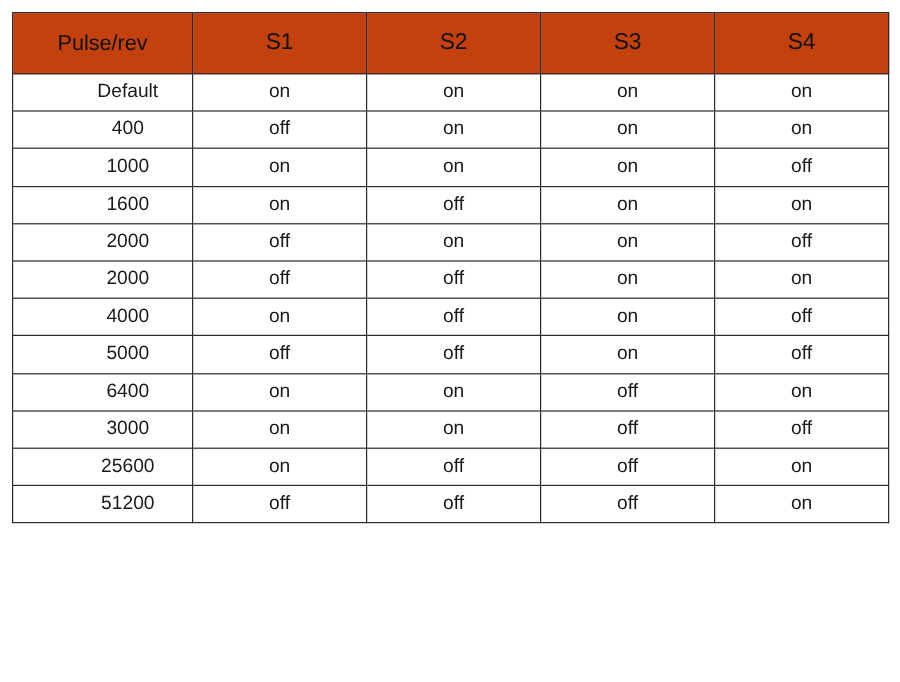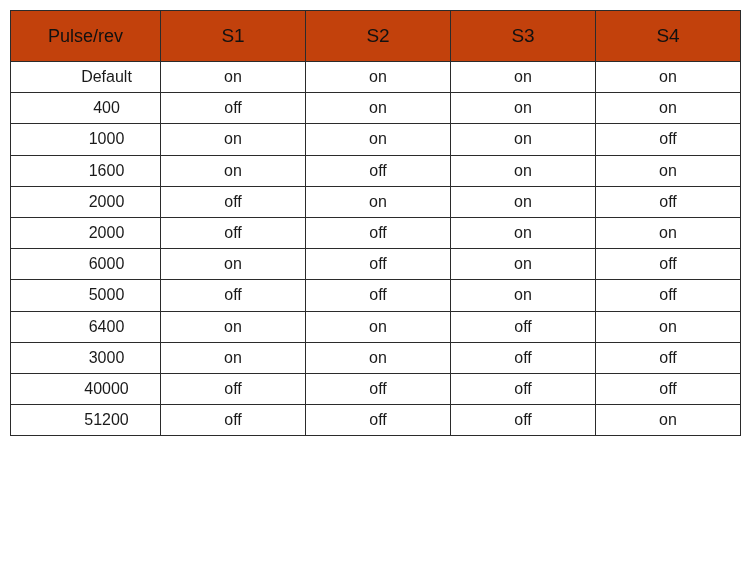--- a/index.html
+++ b/index.html
@@ -116,21 +116,21 @@
         <td>off</td>
       </tr>
       <tr>
         <td class="label-cell">2000</td>
         <td>off</td>
         <td>off</td>
         <td>on</td>
         <td>on</td>
       </tr>
       <tr>
-        <td class="label-cell">6000</td>
+        <td class="label-cell">4000</td>
         <td>on</td>
         <td>off</td>
         <td>on</td>
         <td>off</td>
       </tr>
       <tr>
         <td class="label-cell">5000</td>
         <td>off</td>
         <td>off</td>
         <td>on</td>
@@ -144,25 +144,25 @@
         <td>on</td>
       </tr>
       <tr>
         <td class="label-cell">3000</td>
         <td>on</td>
         <td>on</td>
         <td>off</td>
         <td>off</td>
       </tr>
       <tr>
-        <td class="label-cell">40000</td>
+        <td class="label-cell">25600</td>
+        <td>on</td>
         <td>off</td>
         <td>off</td>
-        <td>off</td>
-        <td>off</td>
+        <td>on</td>
       </tr>
       <tr>
         <td class="label-cell">51200</td>
         <td>off</td>
         <td>off</td>
         <td>off</td>
         <td>on</td>
       </tr>
     </tbody>
   </table>

